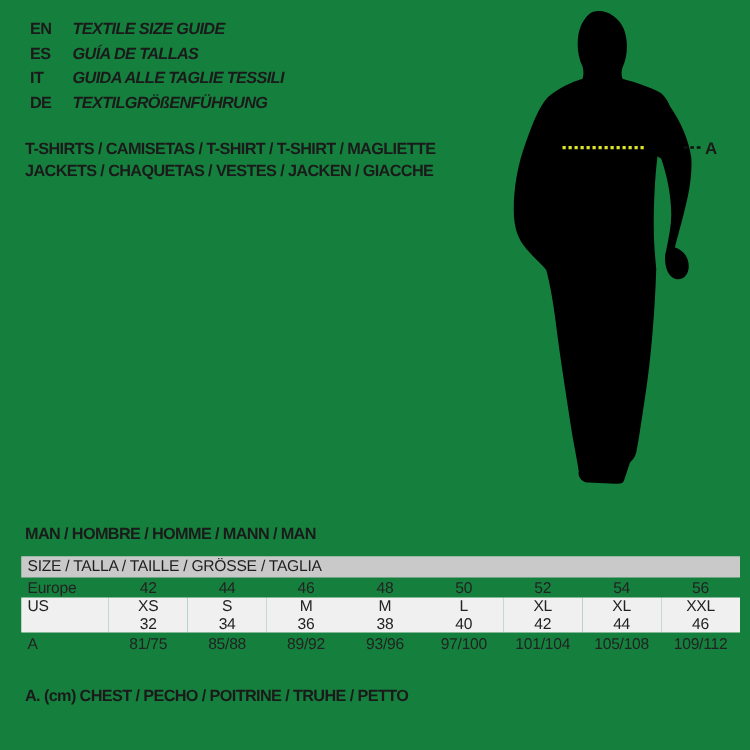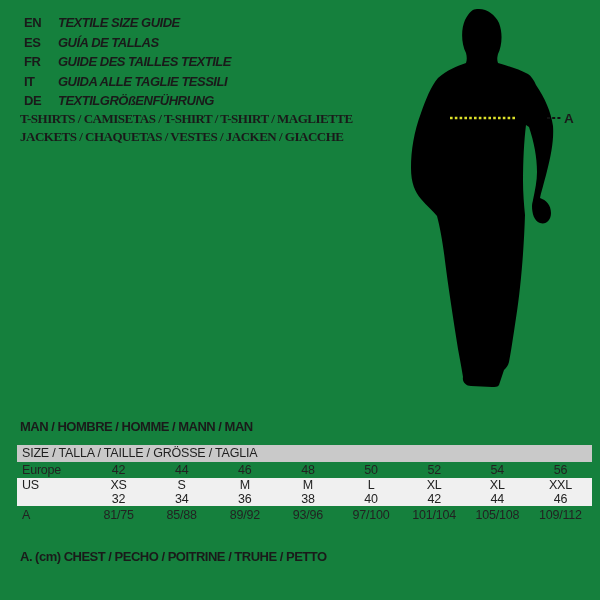--- a/index.html
+++ b/index.html
@@ -13,21 +13,21 @@
     position:relative;width:600px;height:600px;background:#15803d;
     font-family:"Liberation Sans","DejaVu Sans",sans-serif;color:var(--ink);
     overflow:hidden;
   }
   
   .lang-block{position:absolute;left:24px;top:13px;}
   .lang-row{display:flex;height:19.5px;align-items:center;}
   .lang-code{width:34px;font-size:13px;font-weight:bold;letter-spacing:-0.5px;}
   .lang-label{font-size:13px;font-weight:bold;letter-spacing:-0.5px;white-space:nowrap;font-style:italic;}
   
-  .cat-block{position:absolute;left:20px;top:110px;font-family:Liberation Serif, serif;}
+  .cat-block{position:absolute;left:20px;top:110px;}
   .cat-line{font-size:13px;font-weight:bold;letter-spacing:-0.5px;line-height:17.5px;white-space:nowrap;}
   
   .figure-svg{position:absolute;left:398px;top:0;}
   .body-fill{fill:#000;}
   .dash-yellow{stroke:var(--dash);stroke-width:2.6;stroke-dasharray:2.6 2.2;fill:none;}
   .dash-black{stroke:#111;stroke-width:2;stroke-dasharray:3 2.2;fill:none;}
   .measure-letter{font-family:"Liberation Sans","DejaVu Sans",sans-serif;font-size:13.5px;font-weight:bold;fill:var(--ink);}
   
   .section-title{position:absolute;left:20px;top:419px;font-size:13px;font-weight:bold;letter-spacing:-0.5px;white-space:nowrap;}
   
@@ -51,24 +51,20 @@
 <div id="screen">
 
   <div class="lang-block">
     <div class="lang-row">
       <span class="lang-code">EN</span>
       <span class="lang-label">TEXTILE SIZE GUIDE</span>
     </div>
     <div class="lang-row">
       <span class="lang-code">ES</span>
       <span class="lang-label">GUÍA DE TALLAS</span>
-    </div>
-    <div class="lang-row">
-      <span class="lang-code">FR</span>
-      <span class="lang-label">GUIDE DES TAILLES TEXTILE</span>
     </div>
     <div class="lang-row">
       <span class="lang-code">IT</span>
       <span class="lang-label">GUIDA ALLE TAGLIE TESSILI</span>
     </div>
     <div class="lang-row">
       <span class="lang-code">DE</span>
       <span class="lang-label">TEXTILGRÖßENFÜHRUNG</span>
     </div>
   </div>

